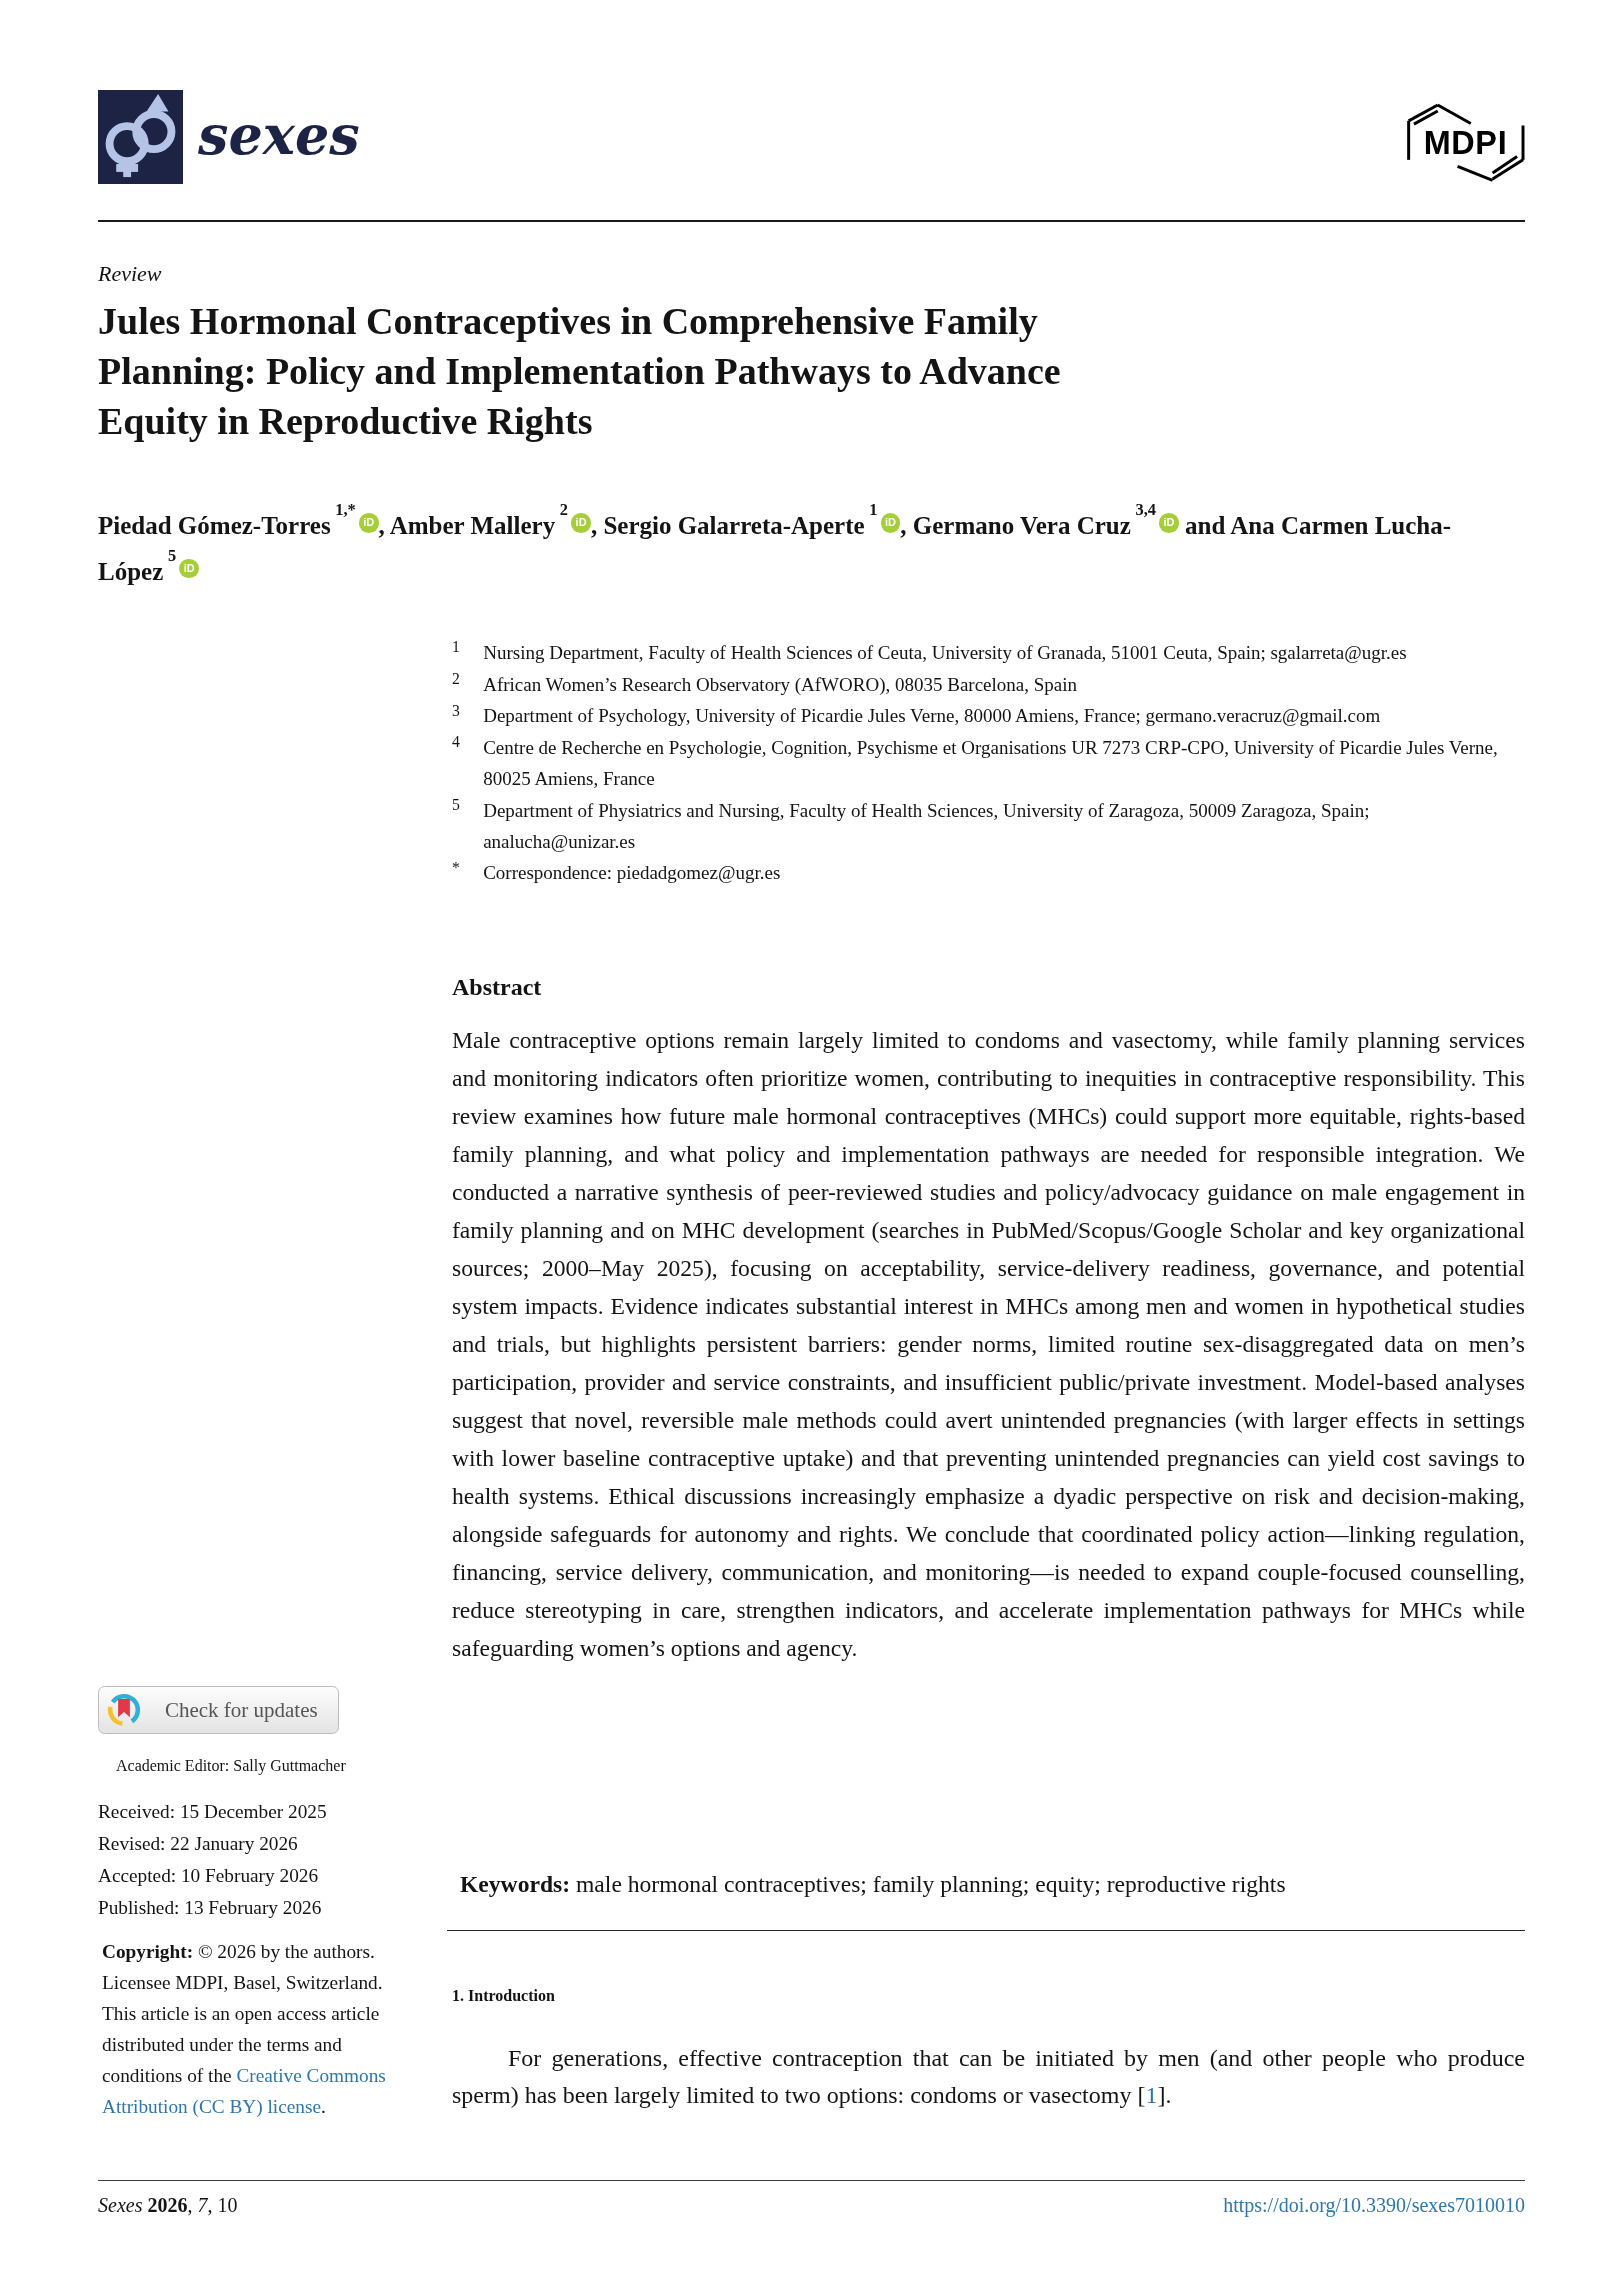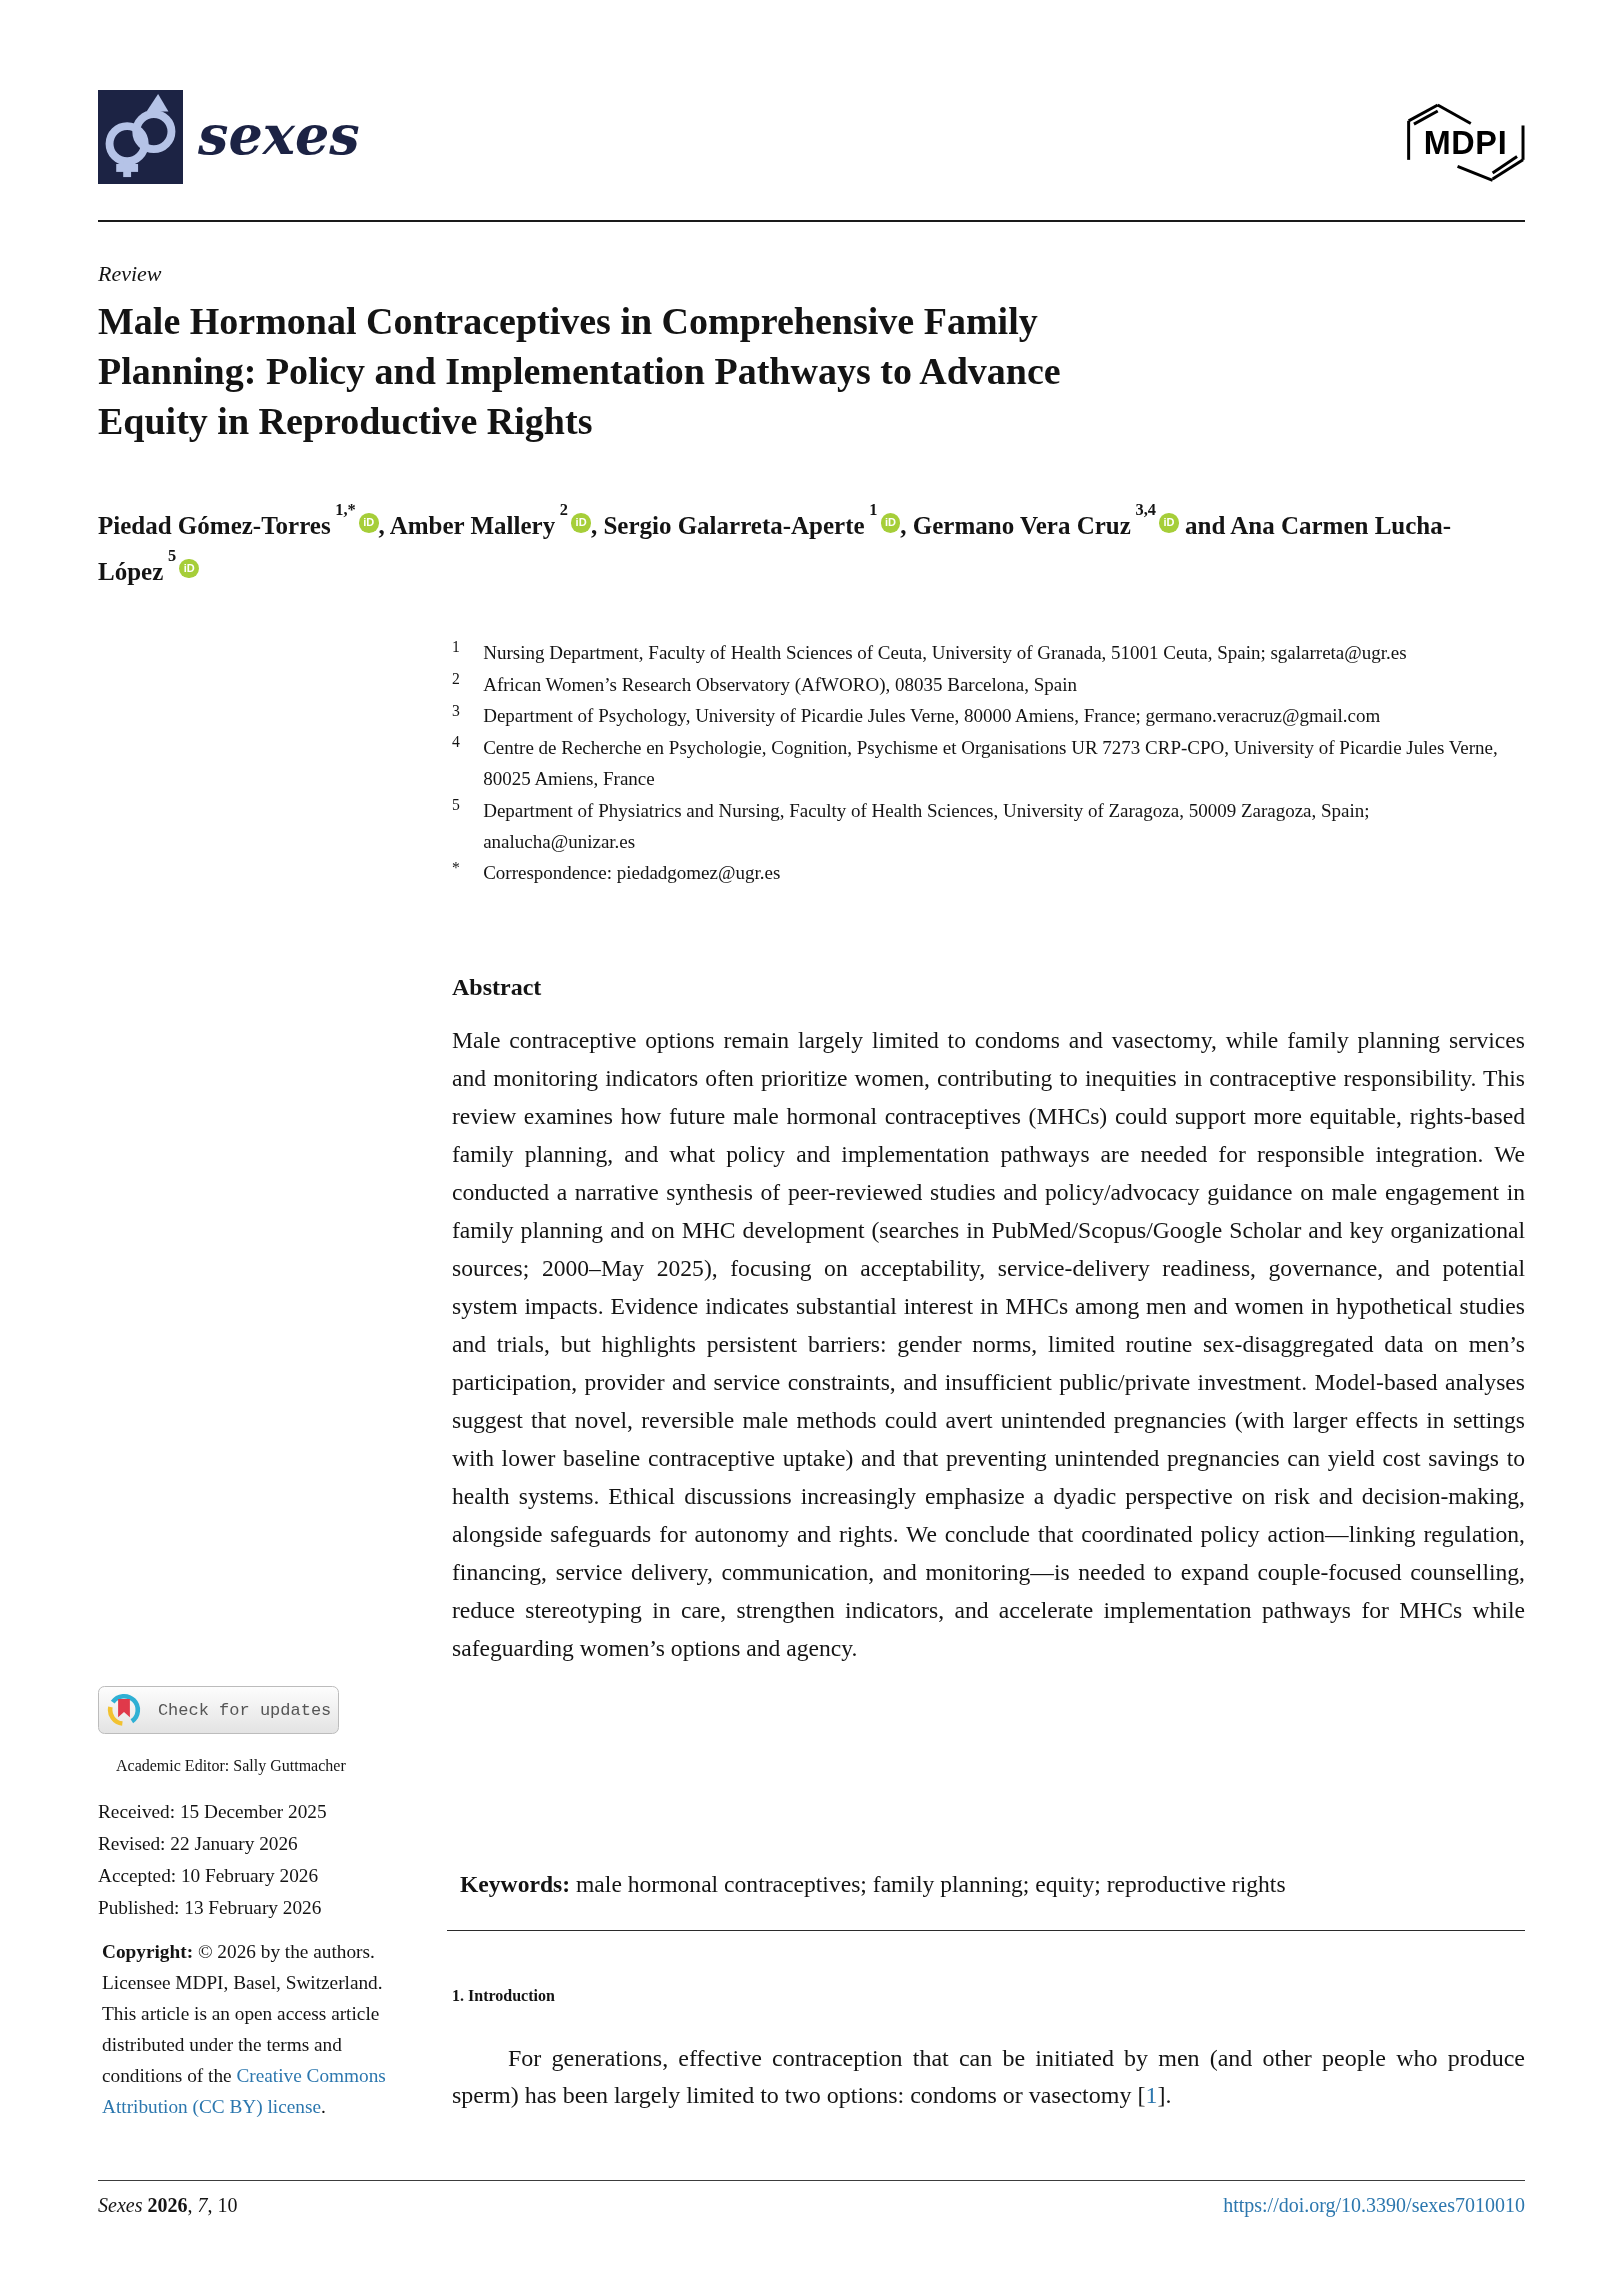--- a/index.html
+++ b/index.html
@@ -46,21 +46,21 @@
   
   .intro-heading{position:absolute;left:452px;top:1987px;margin:0;font-size:16px;font-weight:bold;}
   .intro-para{position:absolute;left:452px;top:2040px;width:1073px;margin:0;
         font-size:24px;line-height:37px;text-align:justify;text-indent:56px;}
   .cite{color:var(--link);text-decoration:none;cursor:pointer;}
 
   
   .check-badge{position:absolute;left:98px;top:1686px;width:241px;height:48px;box-sizing:border-box;
         border:1.3px solid #bcbcbc;border-radius:6.5px;background:linear-gradient(#fdfdfd,#e3e3e3);
         display:flex;align-items:center;padding-left:7.9px;cursor:pointer;}
-  .check-badge-label{font-family:Liberation Mono, monospace;font-size:17px;color:#555;margin-left:17px;}
+  .check-badge-label{font-family:Liberation Serif, serif;font-size:21px;color:#555;margin-left:24px;}
   .acad-editor{position:absolute;left:108px;top:1757px;font-size:16px;white-space:nowrap;margin-left:8px;}
   .dates{position:absolute;left:98px;top:1796px;font-size:19.3px;line-height:32px;}
   .copyright{position:absolute;left:98px;top:1932px;width:310px;margin:4px;font-size:19.3px;line-height:31px;}
   .link{color:var(--link);text-decoration:none;cursor:pointer;}
 
   
   .footer-rule{position:absolute;left:98px;top:2180px;width:1427px;height:1.3px;background:#3c3c3c;}
   .footer-row{position:absolute;left:98px;top:2194px;width:1427px;display:flex;
         justify-content:space-between;font-size:20px;}
   .it{font-style:italic;} .bd{font-weight:bold;text-align:center;}
@@ -94,21 +94,21 @@
       <path d="M177,87 L131,116"></path>
       <path d="M168,82 L131,107"></path>
       <path d="M78,97 L131,118"></path>
       <text class="mdpi-text" x="90" y="78" text-anchor="middle">MDPI</text>
     </svg>
   </div>
   <div class="header-rule"></div>
 
   <div class="review-label">Review</div>
   <h1 class="article-title">
-      <div>Male Hormonal Contraceptives in Comprehensive Family</div>
+      <div>Jules Hormonal Contraceptives in Comprehensive Family</div>
       <div>Planning: Policy and Implementation Pathways to Advance</div>
       <div>Equity in Reproductive Rights</div>
     </h1>
   <div class="authors"><span>Piedad Gómez-Torres<sup>1,*</sup><span class="orcid">iD</span>, </span><span>Amber Mallery<sup>2</sup><span class="orcid">iD</span>, </span><span>Sergio Galarreta-Aperte<sup>1</sup><span class="orcid">iD</span>, </span><span>Germano Vera Cruz<sup>3,4</sup><span class="orcid">iD</span> and </span><span>Ana Carmen Lucha-López<sup>5</sup><span class="orcid">iD</span></span></div>
 
   <div class="affiliations">
       <div class="aff-row">
         <span class="aff-marker">1</span>
         <span class="aff-text">Nursing Department, Faculty of Health Sciences of Ceuta, University of Granada, 51001 Ceuta, Spain; sgalarreta@ugr.es</span>
       </div>

